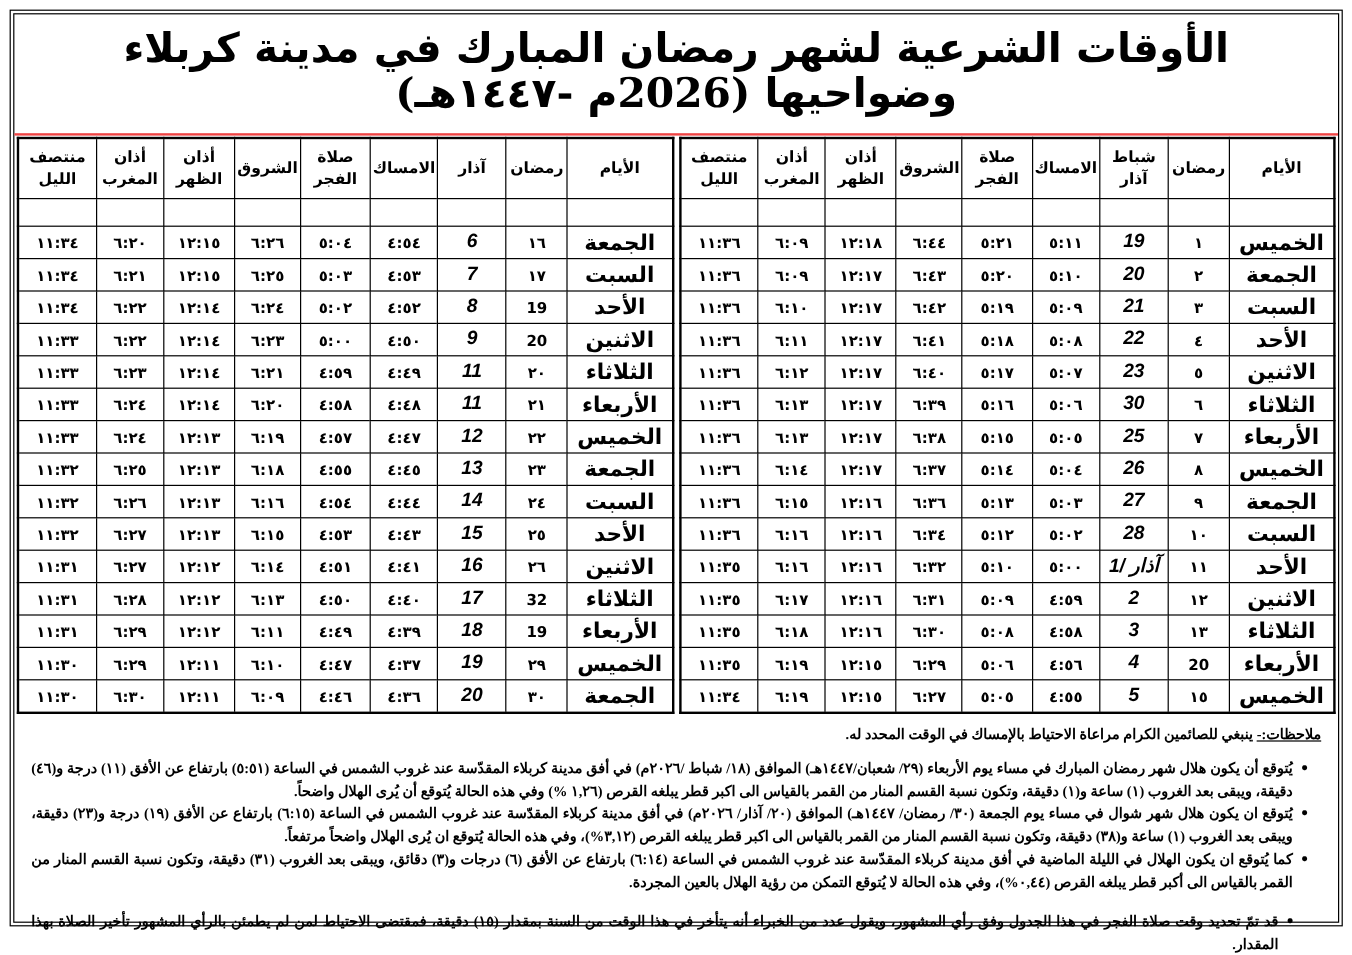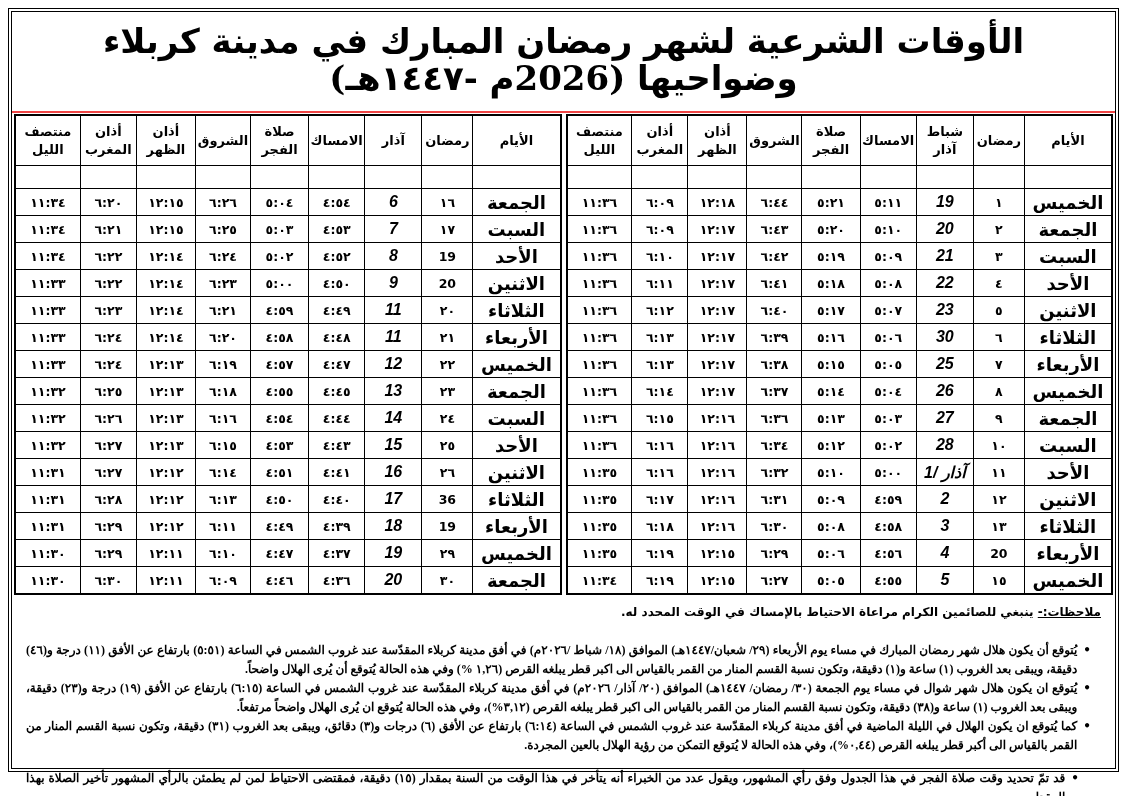--- a/index.html
+++ b/index.html
@@ -78,21 +78,21 @@
     font-weight: bold;
     font-size: 16px;
   }
   
   .notes {
     padding: 7px 14px 6px 14px;
     font-size: 12px;
     font-weight: bold;
     line-height: 1.58;
   }
-  .notes-heading-line { margin-bottom: 19px; }
+  .notes-heading-line { margin-bottom: 9px; font-family: Liberation Serif, serif; }
   .notes-heading-line .u { text-decoration: underline; }
   .bullet {
     display: flex;
     gap: 6px;
     padding-right: 10px;
   }
   .bullet .marker { flex: 0 0 auto; }
   .bullet .btext { flex: 1; text-align: justify; font-family: Liberation Serif, serif; }
   .bullet.last { margin-top: 15px; padding-right: 22px; }
 </style>
@@ -448,21 +448,21 @@
             <td class="c-month">16</td>
             <td class="c-imsak">٤:٤١</td>
             <td class="c-fajr">٤:٥١</td>
             <td class="c-sunrise">٦:١٤</td>
             <td class="c-dhuhr">١٢:١٢</td>
             <td class="c-maghrib">٦:٢٧</td>
             <td class="c-midnight">١١:٣١</td>
           </tr>
           <tr>
             <td class="c-day">الثلاثاء</td>
-            <td class="c-ramadan">36</td>
+            <td class="c-ramadan">32</td>
             <td class="c-month">17</td>
             <td class="c-imsak">٤:٤٠</td>
             <td class="c-fajr">٤:٥٠</td>
             <td class="c-sunrise">٦:١٣</td>
             <td class="c-dhuhr">١٢:١٢</td>
             <td class="c-maghrib">٦:٢٨</td>
             <td class="c-midnight">١١:٣١</td>
           </tr>
           <tr>
             <td class="c-day">الأربعاء</td>

